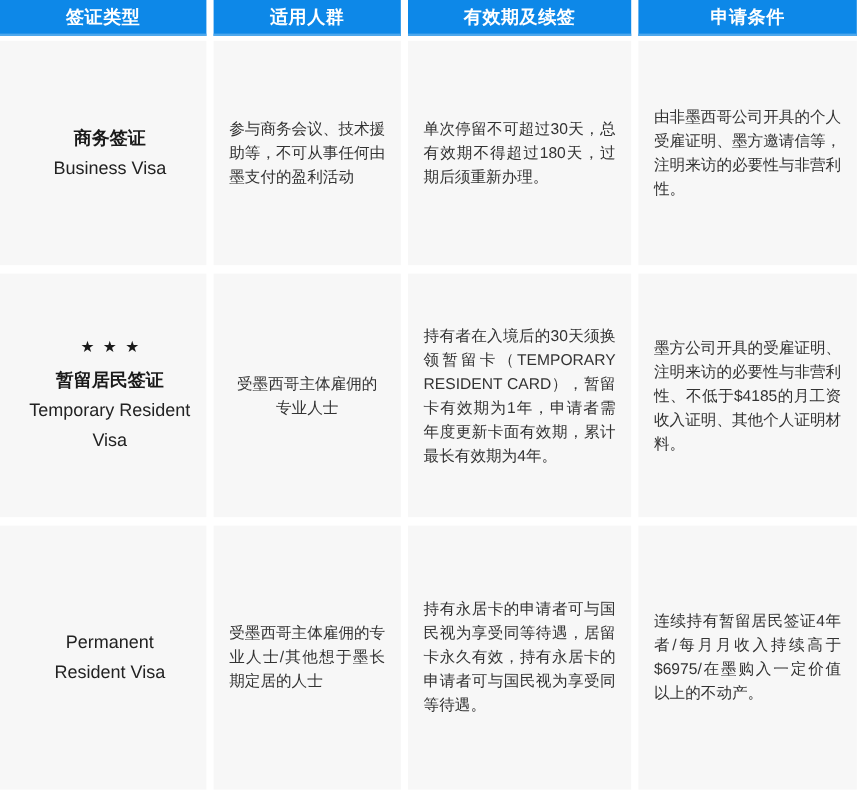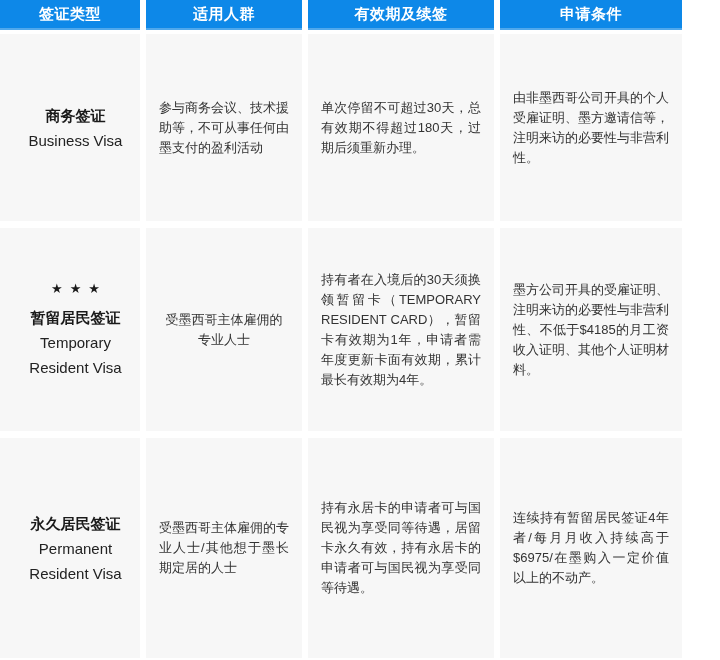--- a/index.html
+++ b/index.html
@@ -18,21 +18,21 @@
   .table { width: 720px; }
 
   .hrow, .row {
     display: flex;
     column-gap: 6px;
   }
   .hrow { margin-bottom: 4px; }
   .row { margin-bottom: 7px; }
   .row:last-child { margin-bottom: 0; }
 
-  .col1 { width: 140px; }
+  .col1 { width: 172px; }
   .col2 { width: 156px; }
   .col3 { width: 186px; }
   .col4 { width: 182px; }
 
   .hcell {
     box-sizing: border-box;
     height: 30px;
     background: #0d88e8;
     border-bottom: 2px solid #4fa8ec;
     color: #ffffff;
@@ -134,21 +134,20 @@
       <div class="cell col3">
         <p>持有者在入境后的30天须换领暂留卡（TEMPORARY RESIDENT CARD），暂留卡有效期为1年，申请者需年度更新卡面有效期，累计最长有效期为4年。</p>
       </div>
       <div class="cell col4">
         <p>墨方公司开具的受雇证明、注明来访的必要性与非营利性、不低于$4185的月工资收入证明、其他个人证明材料。</p>
       </div>
     </div>
 
     <div class="row r3">
       <div class="cell col1 type-cell">
-        <div class="type-zh">永久居民签证</div>
         <div class="type-en">Permanent Resident Visa</div>
       </div>
       <div class="cell col2">
         <p>受墨西哥主体雇佣的专业人士/其他想于墨长期定居的人士</p>
       </div>
       <div class="cell col3">
         <p>持有永居卡的申请者可与国民视为享受同等待遇，居留卡永久有效，持有永居卡的申请者可与国民视为享受同等待遇。</p>
       </div>
       <div class="cell col4">
         <p>连续持有暂留居民签证4年者/每月月收入持续高于$6975/在墨购入一定价值以上的不动产。</p>

